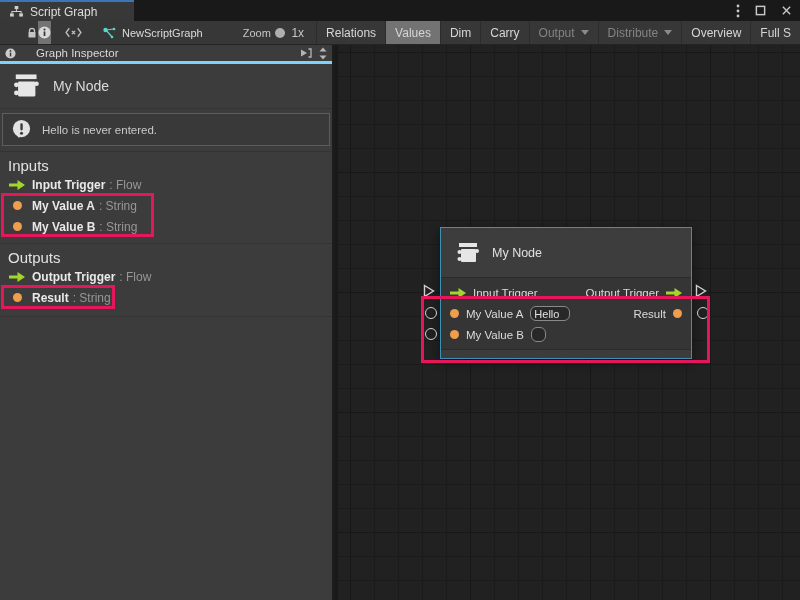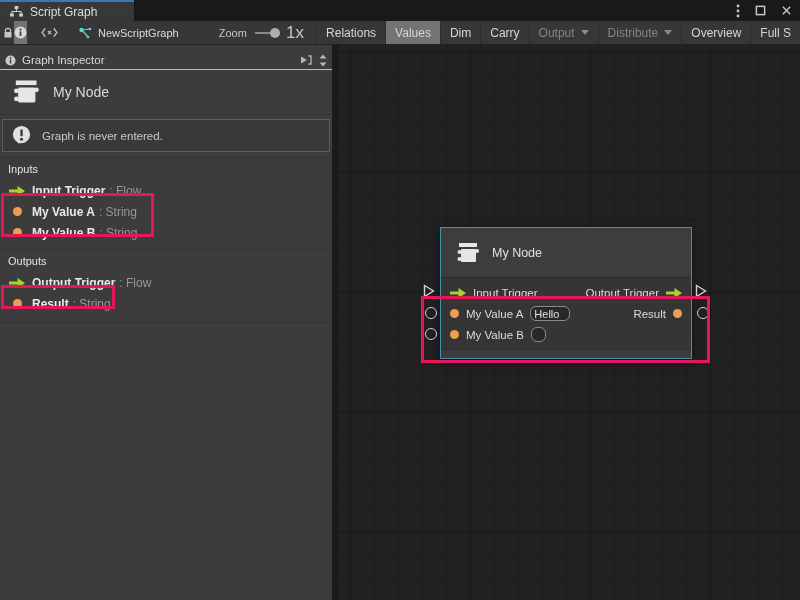--- a/index.html
+++ b/index.html
@@ -12,54 +12,54 @@
   .tabbar { position:absolute; top:0; left:0; right:0; height:21px; background:#191919; }
   .tab { position:absolute; left:0; top:0; height:21px; width:134px; background:#383838;
          border-top:2px solid #3c76b8; display:flex; align-items:center; gap:7px;
          padding:0 10px; color:#dedede; font-size:12px; }
   .win-controls { position:absolute; right:8px; top:0; height:21px; display:flex;
                   align-items:center; gap:15px; color:#c8c8c8; }
   .win-controls > span { display:flex; align-items:center; cursor:default; }
 
   
   .toolbar { position:absolute; top:21px; left:0; right:0; height:24px; background:#373737;
-             border-bottom:1px solid #242424; display:flex; align-items:stretch; overflow:hidden; }
+             border-bottom:1px solid #242424; display:flex; align-items:stretch; overflow:hidden;padding-left:24px; }
   .tbtn { display:flex; align-items:center; justify-content:flex-end; color:#d6d6d6;
           font-size:12px; padding:0 9px; white-space:nowrap; }
   .tbtn.iconb { padding:0; }
   .tbtn.active { background:#737373; }
   .tbtn.disabled { color:#848484; }
   .lock-btn { width:24px; margin-left:2px; }
   .info-btn { width:28px; }
   .code-btn { width:40px; margin-left:14px; }
   .graph-ref { display:flex; align-items:center; gap:6px; margin-left:20px; color:#dcdcdc; font-size:11px; }
   .zoom-label { margin-left:40px; color:#c6c6c6; font-size:11px; display:flex; align-items:center; }
   .zoom-track-wrap { display:flex; align-items:center; margin-left:8px; width:84px; position:relative; }
   .zoom-track { width:100%; height:2px; background:#8a8a8a; }
   .zoom-handle { position:absolute; right:0; top:50%; margin-top:-5px; width:10px; height:10px;
                  border-radius:50%; background:#aeaeae; }
-  .zoom-value { margin-left:6px; color:#c6c6c6; font-size:17px; display:flex; align-items:center; }
+  .zoom-value { margin-left:6px; color:#c6c6c6; font-size:12px; display:flex; align-items:center; }
   .tb-buttons { display:flex; align-items:stretch; margin-left:12px; }
   .tb-buttons .tbtn { border-left:1px solid #2c2c2c; }
   .caret-down { width:0; height:0; border-left:4px solid transparent; border-right:4px solid transparent;
                 border-top:5px solid #8a8a8a; margin-left:6px; }
 
   
   .inspector { position:absolute; left:0; top:45px; width:335px; bottom:0; background:#3c3c3c;
                border-right:3px solid #1c1c1c; }
-  .insp-header { height:19px; border-bottom:1px solid #7dd3fc; display:flex; align-items:center;
-                 gap:6px; padding:0 5px; color:#d9d9d9; font-size:11.5px;margin-top:6px; }
+  .insp-header { height:19px; border-bottom:3px solid #7dd3fc; display:flex; align-items:center;
+                 gap:20px; padding:0 5px; color:#d9d9d9; font-size:11.5px; }
   .insp-header-icons { margin-left:auto; display:flex; align-items:center; gap:6px; color:#b5b5b5; }
   .insp-title { height:45px; border-bottom:1px solid #333333; display:flex; align-items:center;
                 gap:13px; padding:0 10px; color:#dadada; font-size:14px; }
   .warning-wrap { padding:4px 2px 5px 2px; border-bottom:1px solid #333333; }
   .warning { background:#393939; border:1px solid #5d5d5d; height:33px; display:flex;
              align-items:center; gap:10px; padding:0 8px; color:#c9c9c9; font-size:11.5px; }
   .section { position:relative; border-bottom:1px solid #333333; }
-  .section-title { height:22px; padding:5px 8px 0; color:#e2e2e2; font-size:11px; }
+  .section-title { height:22px; padding:5px 8px 0; color:#e2e2e2; font-size:15px; }
   .port-row { height:21px; display:flex; align-items:center; padding-left:8px; font-size:12px; }
   .port-icon { width:18px; display:flex; justify-content:center; margin-right:6px; flex:none; }
   .port-name { font-weight:bold; color:#e9e9e9; }
   .port-type { color:#979797; margin-left:4px;text-align:center; }
   .sec-inputs { padding-bottom:6px; }
   .sec-outputs { padding-bottom:8px; }
   .value-dot { width:9px; height:9px; border-radius:50%; background:#ee9e4d; }
   .flow-arrow { color:#a3d62a; }
   .red-rect { position:absolute; border:3px solid #e5175a; pointer-events:none; }
   #insp-red-inputs { left:1px; top:148px; width:153px; height:44px; }
@@ -297,21 +297,21 @@
     <span>My Node</span>
   </div>
 
   <div class="warning-wrap">
     <div class="warning">
       <span>
           <svg width="21" height="21" style="color:#e2e2e2">
             <use href="#sym-warnbubble"></use>
           </svg>
         </span>
-      <span>Graph is never entered.</span>
+      <span>Hello is never entered.</span>
     </div>
   </div>
 
   <div class="section sec-inputs">
     <div class="section-title">Inputs</div>
     <div class="port-row">
       <span class="port-icon flow-arrow">
           <svg width="16" height="10">
             <use href="#sym-arrow"></use>
           </svg>

